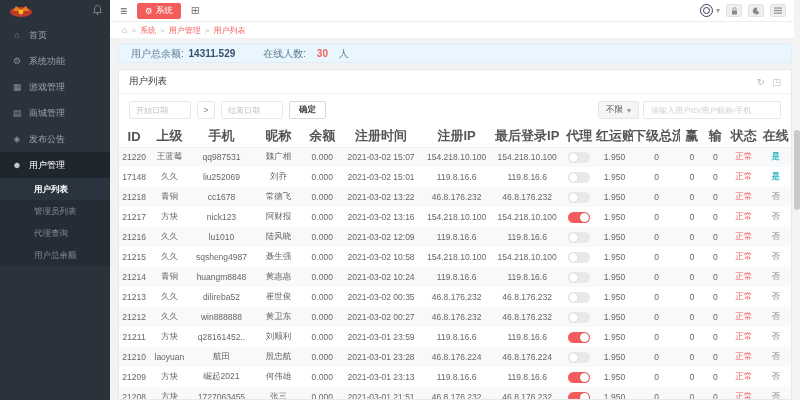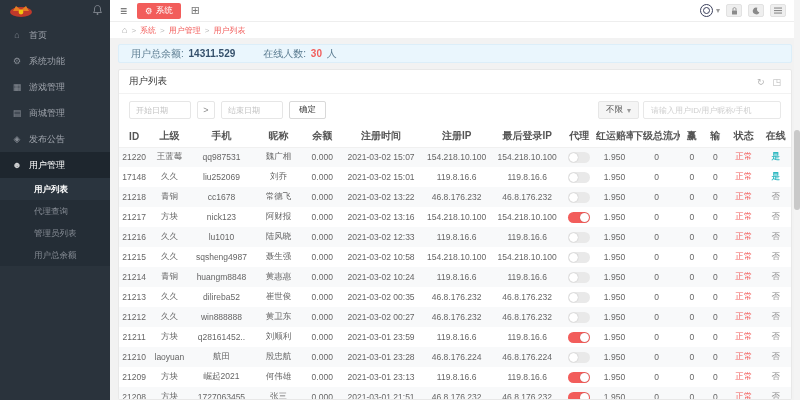--- a/index.html
+++ b/index.html
@@ -33,43 +33,43 @@
   .sq-btn { width:16px; height:13px; background:#efefef; border:1px solid #e2e2e2; border-radius:2px; display:flex; align-items:center; justify-content:center; cursor:pointer; }
 
   .breadcrumb { height:16px; background:#fff; display:flex; align-items:center; gap:4px; padding:0 12px; font-size:8px; color:#999; }
   .breadcrumb .home-ic { font-size:9px; color:#999; }
   .breadcrumb a { color:var(--accent); text-decoration:none; cursor:pointer; }
   .crumb-sep { color:#bbb; }
 
   .content { flex:1; padding:6px 8px 0 8px; display:flex; flex-direction:column; min-height:0; }
   .infobar { background:#eaf6fd; border:1px solid #dceef9; border-radius:2px; height:19px; display:flex; align-items:center; gap:28px; padding:0 12px; font-size:10px; color:#5a7b90; margin-bottom:6px; }
   .infobar .num-balance { color:#35506b; font-weight:bold; margin-left:2px; }
-  .infobar .num-online { color:var(--accent); font-weight:bold; margin:0 2px; }
+  .infobar .num-online { color:var(--accent); font-weight:bold; margin:0 8px; }
 
   
   .card { background:#fff; border:1px solid #e8e8e8; border-radius:2px; flex:1; display:flex; flex-direction:column; min-height:0; overflow:hidden; }
   .card-header { height:24px; display:flex; align-items:center; padding:0 10px; border-bottom:1px solid #f2f2f2; }
   .card-title { font-size:9.5px; color:#333; }
   .card-tools { margin-left:auto; display:flex; gap:8px; color:#b5b5b5; font-size:9px; }
   .card-tools span { cursor:pointer; }
 
   .filterbar { display:flex; align-items:flex-end; gap:6px; padding:7px 10px; }
   .date-input { width:62px; height:18px; border:1px solid #e6e6e6; border-radius:2px; padding:0 6px; font-size:8px; color:#666; background:#fff; font-family:inherit; }
   .date-input::placeholder { color:#c2c2c2; }
   .range-btn { width:18px; height:18px; border:1px solid #e6e6e6; border-radius:2px; background:#fff; color:#888; font-size:9px; display:flex; align-items:center; justify-content:center; cursor:pointer; }
-  .confirm-btn { height:18px; border:1px solid #d9d9d9; border-radius:2px; background:#fff; color:#444; font-size:8.5px; font-weight:normal; padding:0 9px; cursor:pointer; font-family:inherit; }
+  .confirm-btn { height:18px; border:1px solid #d9d9d9; border-radius:2px; background:#fff; color:#444; font-size:8.5px; font-weight:bold; padding:0 9px; cursor:pointer; font-family:inherit; }
   .filter-right { margin-left:auto; display:flex; align-items:center; gap:4px; }
   .scope-dd { height:18px; background:#f5f5f5; border:1px solid #e6e6e6; border-radius:2px; display:flex; align-items:center; gap:4px; padding:0 7px; font-size:8.5px; color:#555; cursor:pointer; }
   .search-input { width:138px; height:18px; border:1px solid #e8e8e8; border-radius:2px; padding:0 7px; font-size:8px; color:#666; font-family:inherit; }
   .search-input::placeholder { color:#cfcfcf; }
 
   
   .table-wrap { flex:1; overflow:hidden; }
   table { width:100%; border-collapse:collapse; table-layout:fixed; }
-  th { font-size:10px; color:#555; font-weight:bold; height:21px; text-align:center; border-bottom:1px solid #f0f0f0; white-space:nowrap; overflow:hidden; }
+  th { font-size:13px; color:#555; font-weight:bold; height:21px; text-align:center; border-bottom:1px solid #f0f0f0; white-space:nowrap; overflow:hidden; }
   td { font-size:8.5px; color:#666; height:20px; text-align:center; white-space:nowrap; overflow:hidden; text-overflow:ellipsis; }
   tbody tr:nth-child(odd) { background:#f8f9fa; }
   tbody tr:nth-child(even) { background:#fff; }
   .toggle { display:inline-block; width:22px; height:11px; border-radius:6px; background:#e9e9e9; position:relative; cursor:pointer; vertical-align:middle; }
   .toggle .knob { position:absolute; top:1px; left:1px; width:9px; height:9px; border-radius:50%; background:#fff; box-shadow:0 0 1px rgba(0,0,0,.35); }
   .toggle.on { background:var(--accent); }
   .toggle.on .knob { left:auto; right:1px; }
   .status-badge { color:var(--accent); cursor:pointer; }
   .online-yes { color:var(--online-teal); font-weight:bold; }
   .online-no { color:#8a8a8a; }
@@ -116,22 +116,22 @@
         </div>
         <div class="menu-item">
           <span class="mi-icon">◈</span>
           <span>发布公告</span>
         </div>
         <div class="menu-item active-parent">
           <span class="mi-icon">☻</span>
           <span>用户管理</span>
         </div>
         <div class="submenu-item active">用户列表</div>
+        <div class="submenu-item">管理员列表</div>
         <div class="submenu-item">代理查询</div>
-        <div class="submenu-item">管理员列表</div>
         <div class="submenu-item">用户总余额</div>
       </nav>
   </aside>
 
   <div class="main">
 
     <header class="topbar">
       <span class="hamburger">≡</span>
       <span class="tab-system">
         <span>⚙</span>
@@ -317,21 +317,21 @@
                   <td>0</td>
                   <td><span class="status-badge">正常</span></td>
                   <td><span class="online-no">否</span></td>
                 </tr>
                 <tr>
                   <td>21216</td>
                   <td>久久</td>
                   <td>lu1010</td>
                   <td>陆风晓</td>
                   <td>0.000</td>
-                  <td>2021-03-02 12:33</td>
+                  <td>2021-03-02 12:09</td>
                   <td>119.8.16.6</td>
                   <td>119.8.16.6</td>
                   <td><span class="toggle"><span class="knob"></span></span></td>
                   <td>1.950</td>
                   <td>0</td>
                   <td>0</td>
                   <td>0</td>
                   <td><span class="status-badge">正常</span></td>
                   <td><span class="online-no">否</span></td>
                 </tr>

